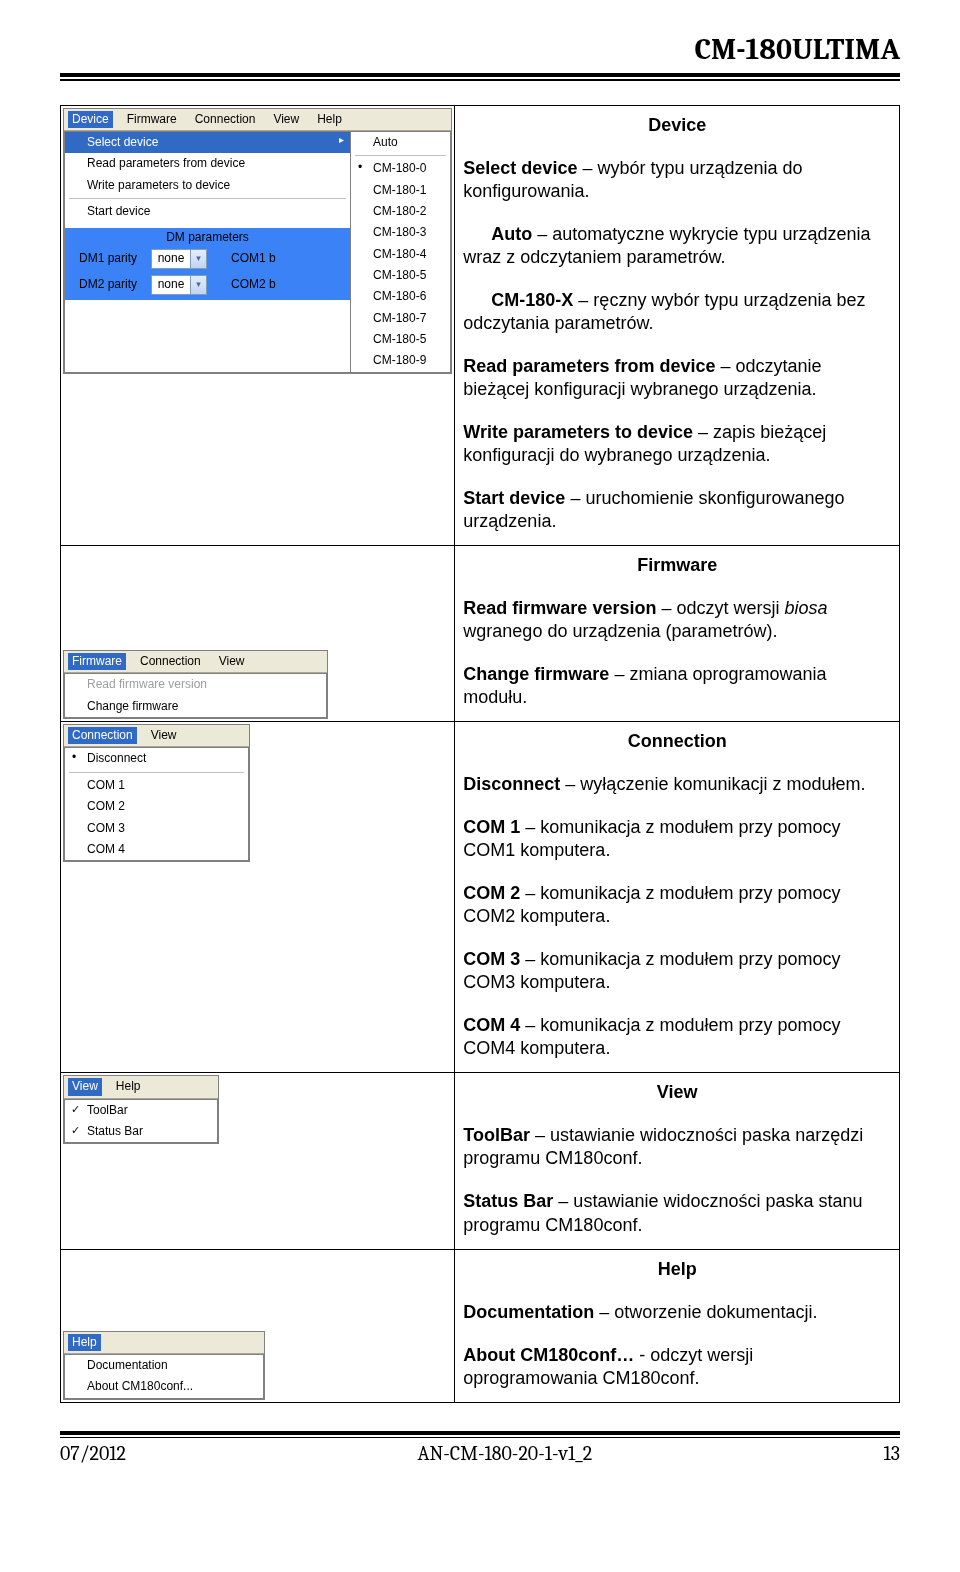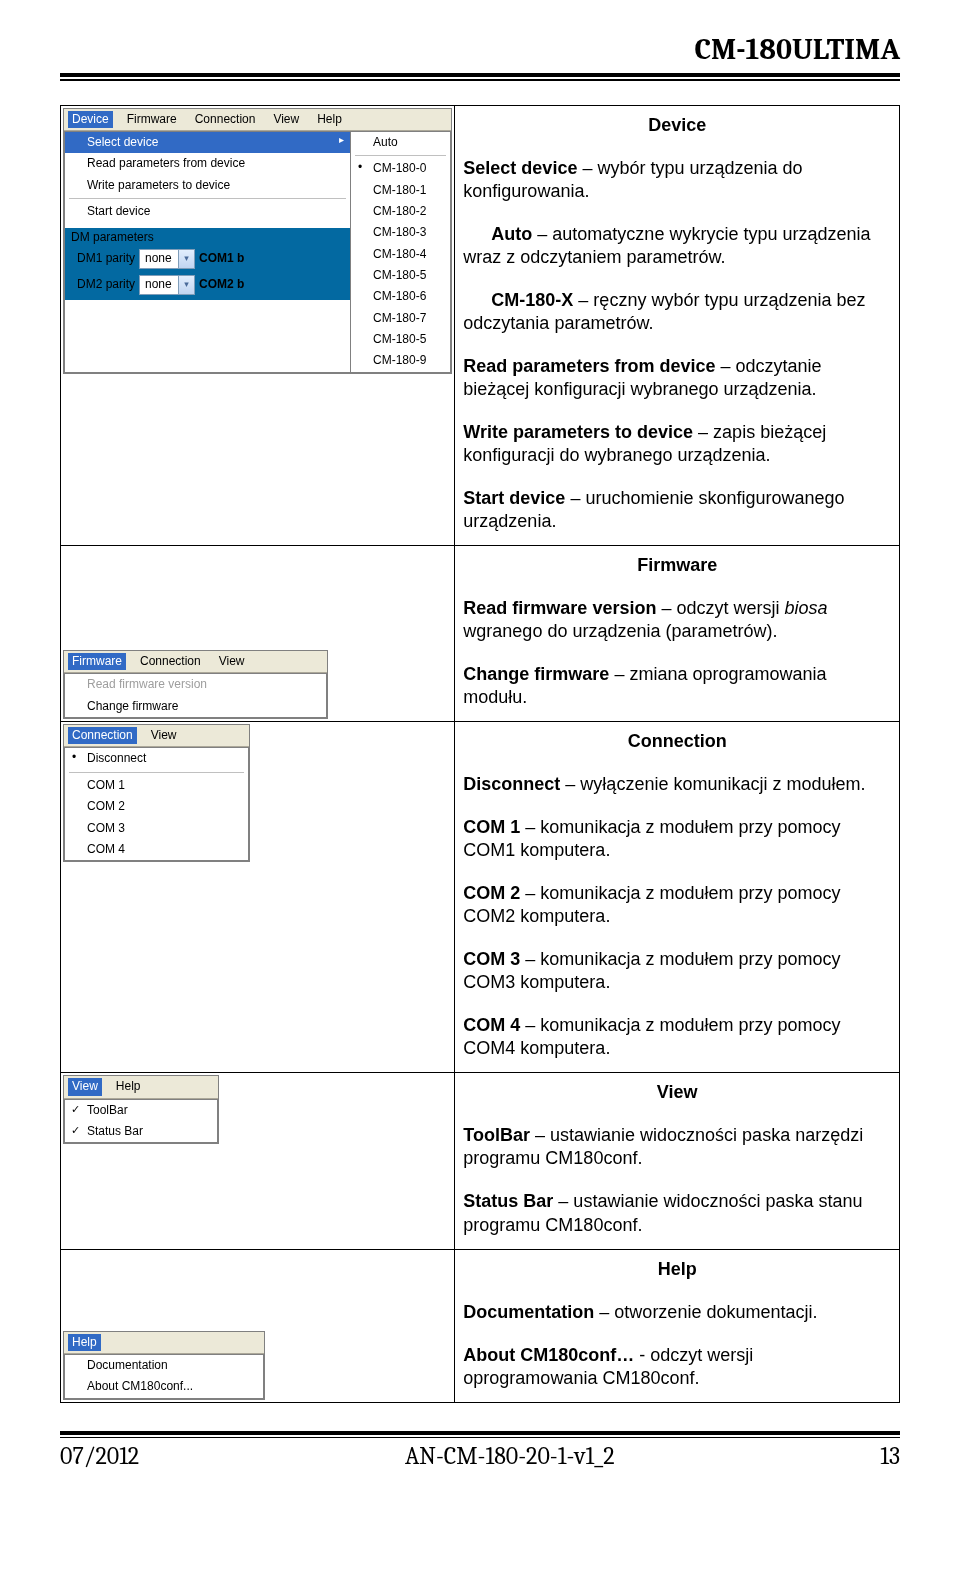--- a/index.html
+++ b/index.html
@@ -23,27 +23,27 @@
   .drop { background: #fff; border: 1px solid #808080; }
   .drop-item { padding: 3px 24px 3px 22px; position: relative; white-space: nowrap; }
   .drop-item.sel { background: #316ac5; color: #fff; }
   .drop-item.dis { color: #9e9e9e; }
   .drop-sep { height: 1px; margin: 2px 4px; background: #c0c0c0; }
   .bullet::before { content: "•"; position: absolute; left: 7px; top: 2px; }
   .check::before { content: "✓"; position: absolute; left: 6px; top: 2px; font-size: 11px; }
   .arrow::after { content: "▸"; position: absolute; right: 6px; top: 2px; font-size: 10px; }
   .mini-row { display: flex; }
   .side-drop { background: #fff; border: 1px solid #808080; margin-left: -1px; }
-  .param-row { display: flex; align-items: center; gap: 0; padding: 3px 6px; }
+  .param-row { display: flex; align-items: center; gap: 12px; padding: 3px 6px; }
   .param-label { width: 62px; }
   .combo { display: flex; align-items: center; background: #fff; border: 1px solid #7f9db9; height: 20px; }
   .combo-val { padding: 0 5px; min-width: 38px; }
   .combo-btn { width: 16px; height: 18px; background: linear-gradient(#e2eefd,#c1d5f1); border-left: 1px solid #7f9db9; display:flex; align-items:center; justify-content:center; font-size:9px; color:#4a6a99;}
-  .right-label { margin-left: 4px; font-weight: bold; }
-  .footer { display: flex; justify-content: space-between; font-family: Cambria, "Times New Roman", serif; font-size: 24px; margin-top: 4px; }
+  .right-label { margin-left: 12px; }
+  .footer { display: flex; justify-content: space-between; font-family: Cambria, "Times New Roman", serif; font-size: 20px; margin-top: 4px; }
   .foot-rules { margin-top: 28px; }
 </style>
 </head>
 <body>
 
 <div class="page">
   <div class="header">
     <span>CM-180</span>
     <span>ULTIMA</span>
   </div>
@@ -68,21 +68,21 @@
             <span>Help</span>
           </div>
           <div class="mini-row">
             <div class="drop" style="flex:1;">
               <div class="drop-item sel arrow">Select device</div>
               <div class="drop-item">Read parameters from device</div>
               <div class="drop-item">Write parameters to device</div>
               <div class="drop-sep"></div>
               <div class="drop-item">Start device</div>
               <div style="height:6px;"></div>
-              <div style="padding:2px 6px; color:#000; background:#0369a1;">
+              <div style="padding:2px 6px; color:#000; background:#3b82f6;text-align:center;">
                 <div>DM parameters</div>
                 <div class="param-row">
                   <span class="param-label">DM1 parity</span>
                   <span class="combo">
                         <span class="combo-val">none</span>
                         <span class="combo-btn">▾</span>
                       </span>
                   <span class="right-label">COM1 b</span>
                 </div>
                 <div class="param-row">

